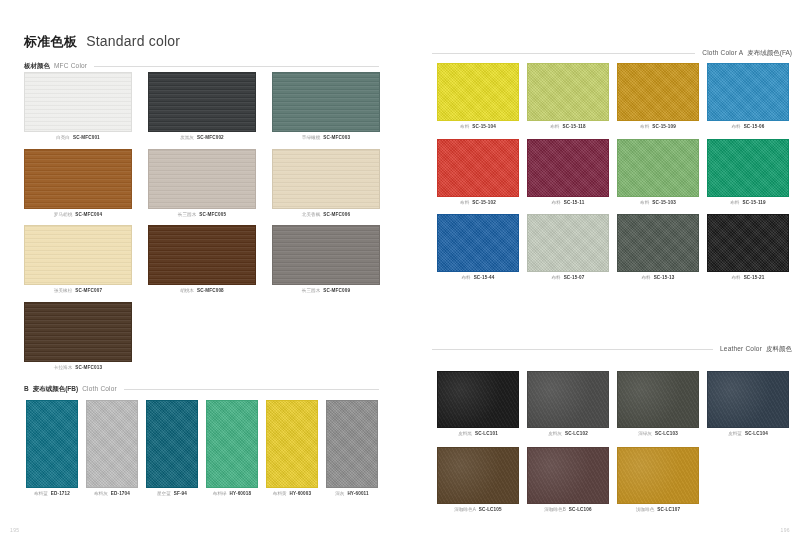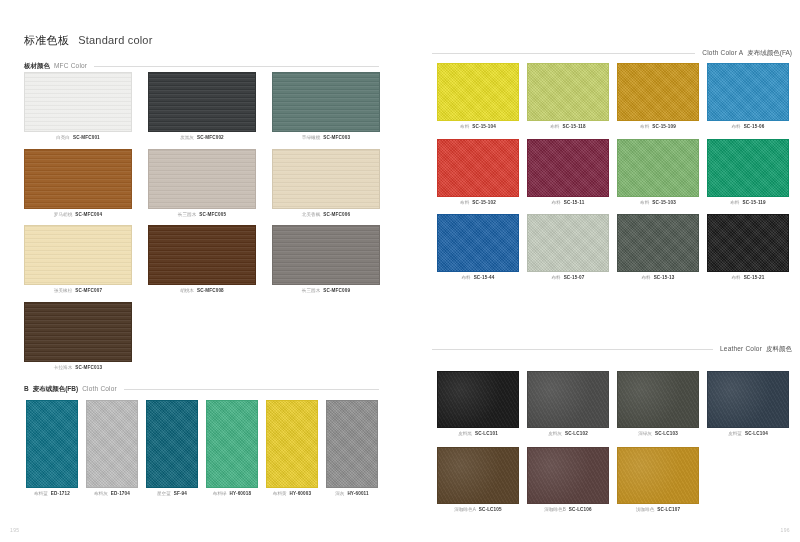--- a/index.html
+++ b/index.html
@@ -34,27 +34,27 @@
   .page-title {
     position: absolute;
     left: 24px;
     top: 33px;
     display: flex;
     align-items: baseline;
     gap: 9px;
     white-space: nowrap;
   }
   .page-title .cn {
-    font-size: 11px;
-    font-weight: normal;
+    font-size: 13px;
+    font-weight: bold;
     color: #222;
     letter-spacing: .3px;
   }
   .page-title .en {
-    font-size: 11px;
+    font-size: 14px;
     color: #444;
     letter-spacing: .2px;
   }
 
   
   .sec-head {
     position: absolute;
     display: flex;
     align-items: center;
     white-space: nowrap;

